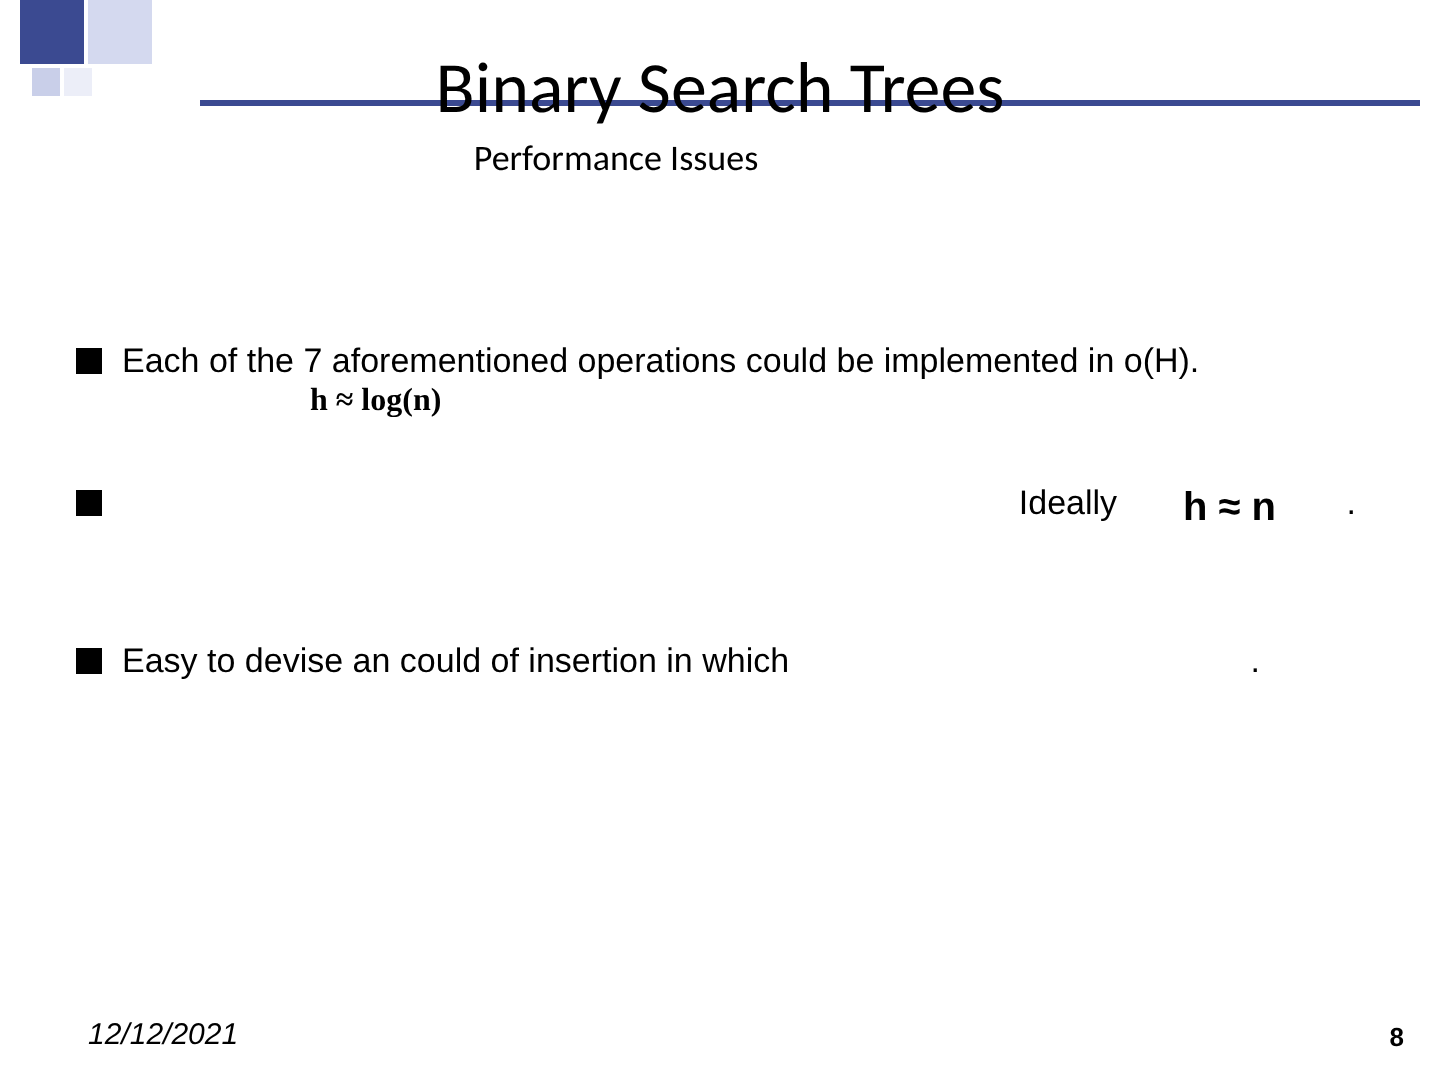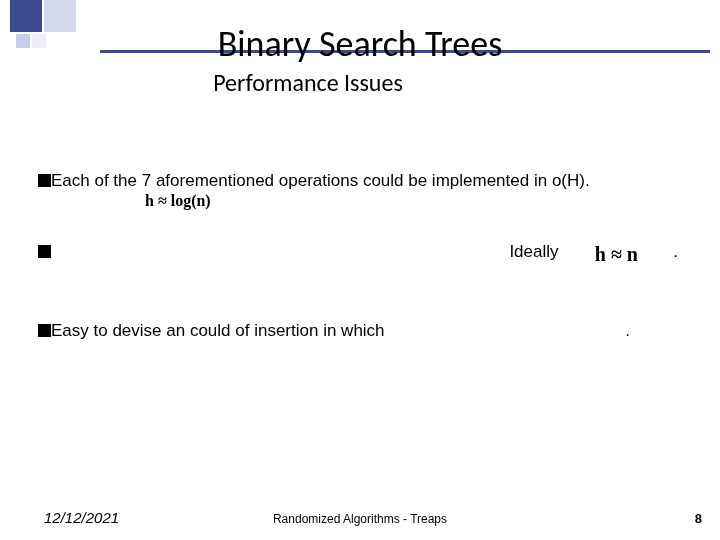--- a/index.html
+++ b/index.html
@@ -8,27 +8,27 @@
 
   
   .corner { position: absolute; top: 0; left: 0; width: 100px; height: 60px; }
   .corner .big1 { position: absolute; top: 0; left: 10px; width: 32px; height: 32px; background: #3b4a91; }
   .corner .big2 { position: absolute; top: 0; left: 44px; width: 32px; height: 32px; background: #d4d9ef; }
   .corner .small1 { position: absolute; top: 34px; left: 16px; width: 14px; height: 14px; background: #c9cfe9; }
   .corner .small2 { position: absolute; top: 34px; left: 32px; width: 14px; height: 14px; background: #eceef8; }
   .rule { position: absolute; top: 50px; left: 100px; width: 610px; height: 3px; background: #3b4a91; }
 
   .title { position: absolute; top: 22px; left: 0; width: 720px; text-align: center; font-size: 36px; font-family: Calibri, Arial, sans-serif; }
-  .subtitle { position: absolute; top: 68px; left: 0; width: 616px; text-align: center; font-size: 24px; font-family: Calibri, Arial, sans-serif; }
+  .subtitle { position: absolute; top: 68px; left: 0; width: 616px; text-align: center; font-size: 18px; font-family: Calibri, Arial, sans-serif; }
 
   .body { position: absolute; top: 170px; left: 38px; width: 640px; }
-  .bullet { display: flex; font-size: 17px; line-height: 1.35; margin-bottom: 48px; }
+  .bullet { display: flex; gap: 10px; font-size: 17px; line-height: 1.35; margin-bottom: 48px; }
   .bullet .marker { width: 13px; height: 13px; background: #000; flex: 0 0 auto; margin-top: 4px; }
   .bullet .text { flex: 1; }
-  .bullet .formula { font-family: Liberation Serif, serif; font-weight: bold; }
+  .bullet .formula { font-family: Liberation Sans, sans-serif; font-weight: bold; }
   .b2 { position: relative; }
   .b2 .overlay { position: absolute; left: 94px; top: -3px; font-family: "Times New Roman", serif; font-weight: bold; font-size: 16px; white-space: nowrap; }
 
   .footer-date { position: absolute; bottom: 14px; left: 44px; font-size: 15px; font-style: italic; }
   .footer-center { position: absolute; bottom: 14px; left: 0; width: 720px; text-align: center; font-size: 12px; }
   .footer-num { position: absolute; bottom: 14px; right: 18px; font-size: 13px; font-weight: bold; }
 </style>
 </head>
 <body>
 
@@ -68,16 +68,15 @@
       <div class="marker"></div>
       <div class="text" style="width:100%; position:relative;">
         <span>Easy to devise an could of insertion in which</span>
         <span style="position:absolute; right:48px; top:0;">.</span>
       </div>
     </div>
 
   </div>
 
   <div class="footer-date">12/12/2021</div>
-  <div class="footer-center">Randomized Algorithms - Treaps</div>
   <div class="footer-num">8</div>
 
 </div>
 
 </body></html>

